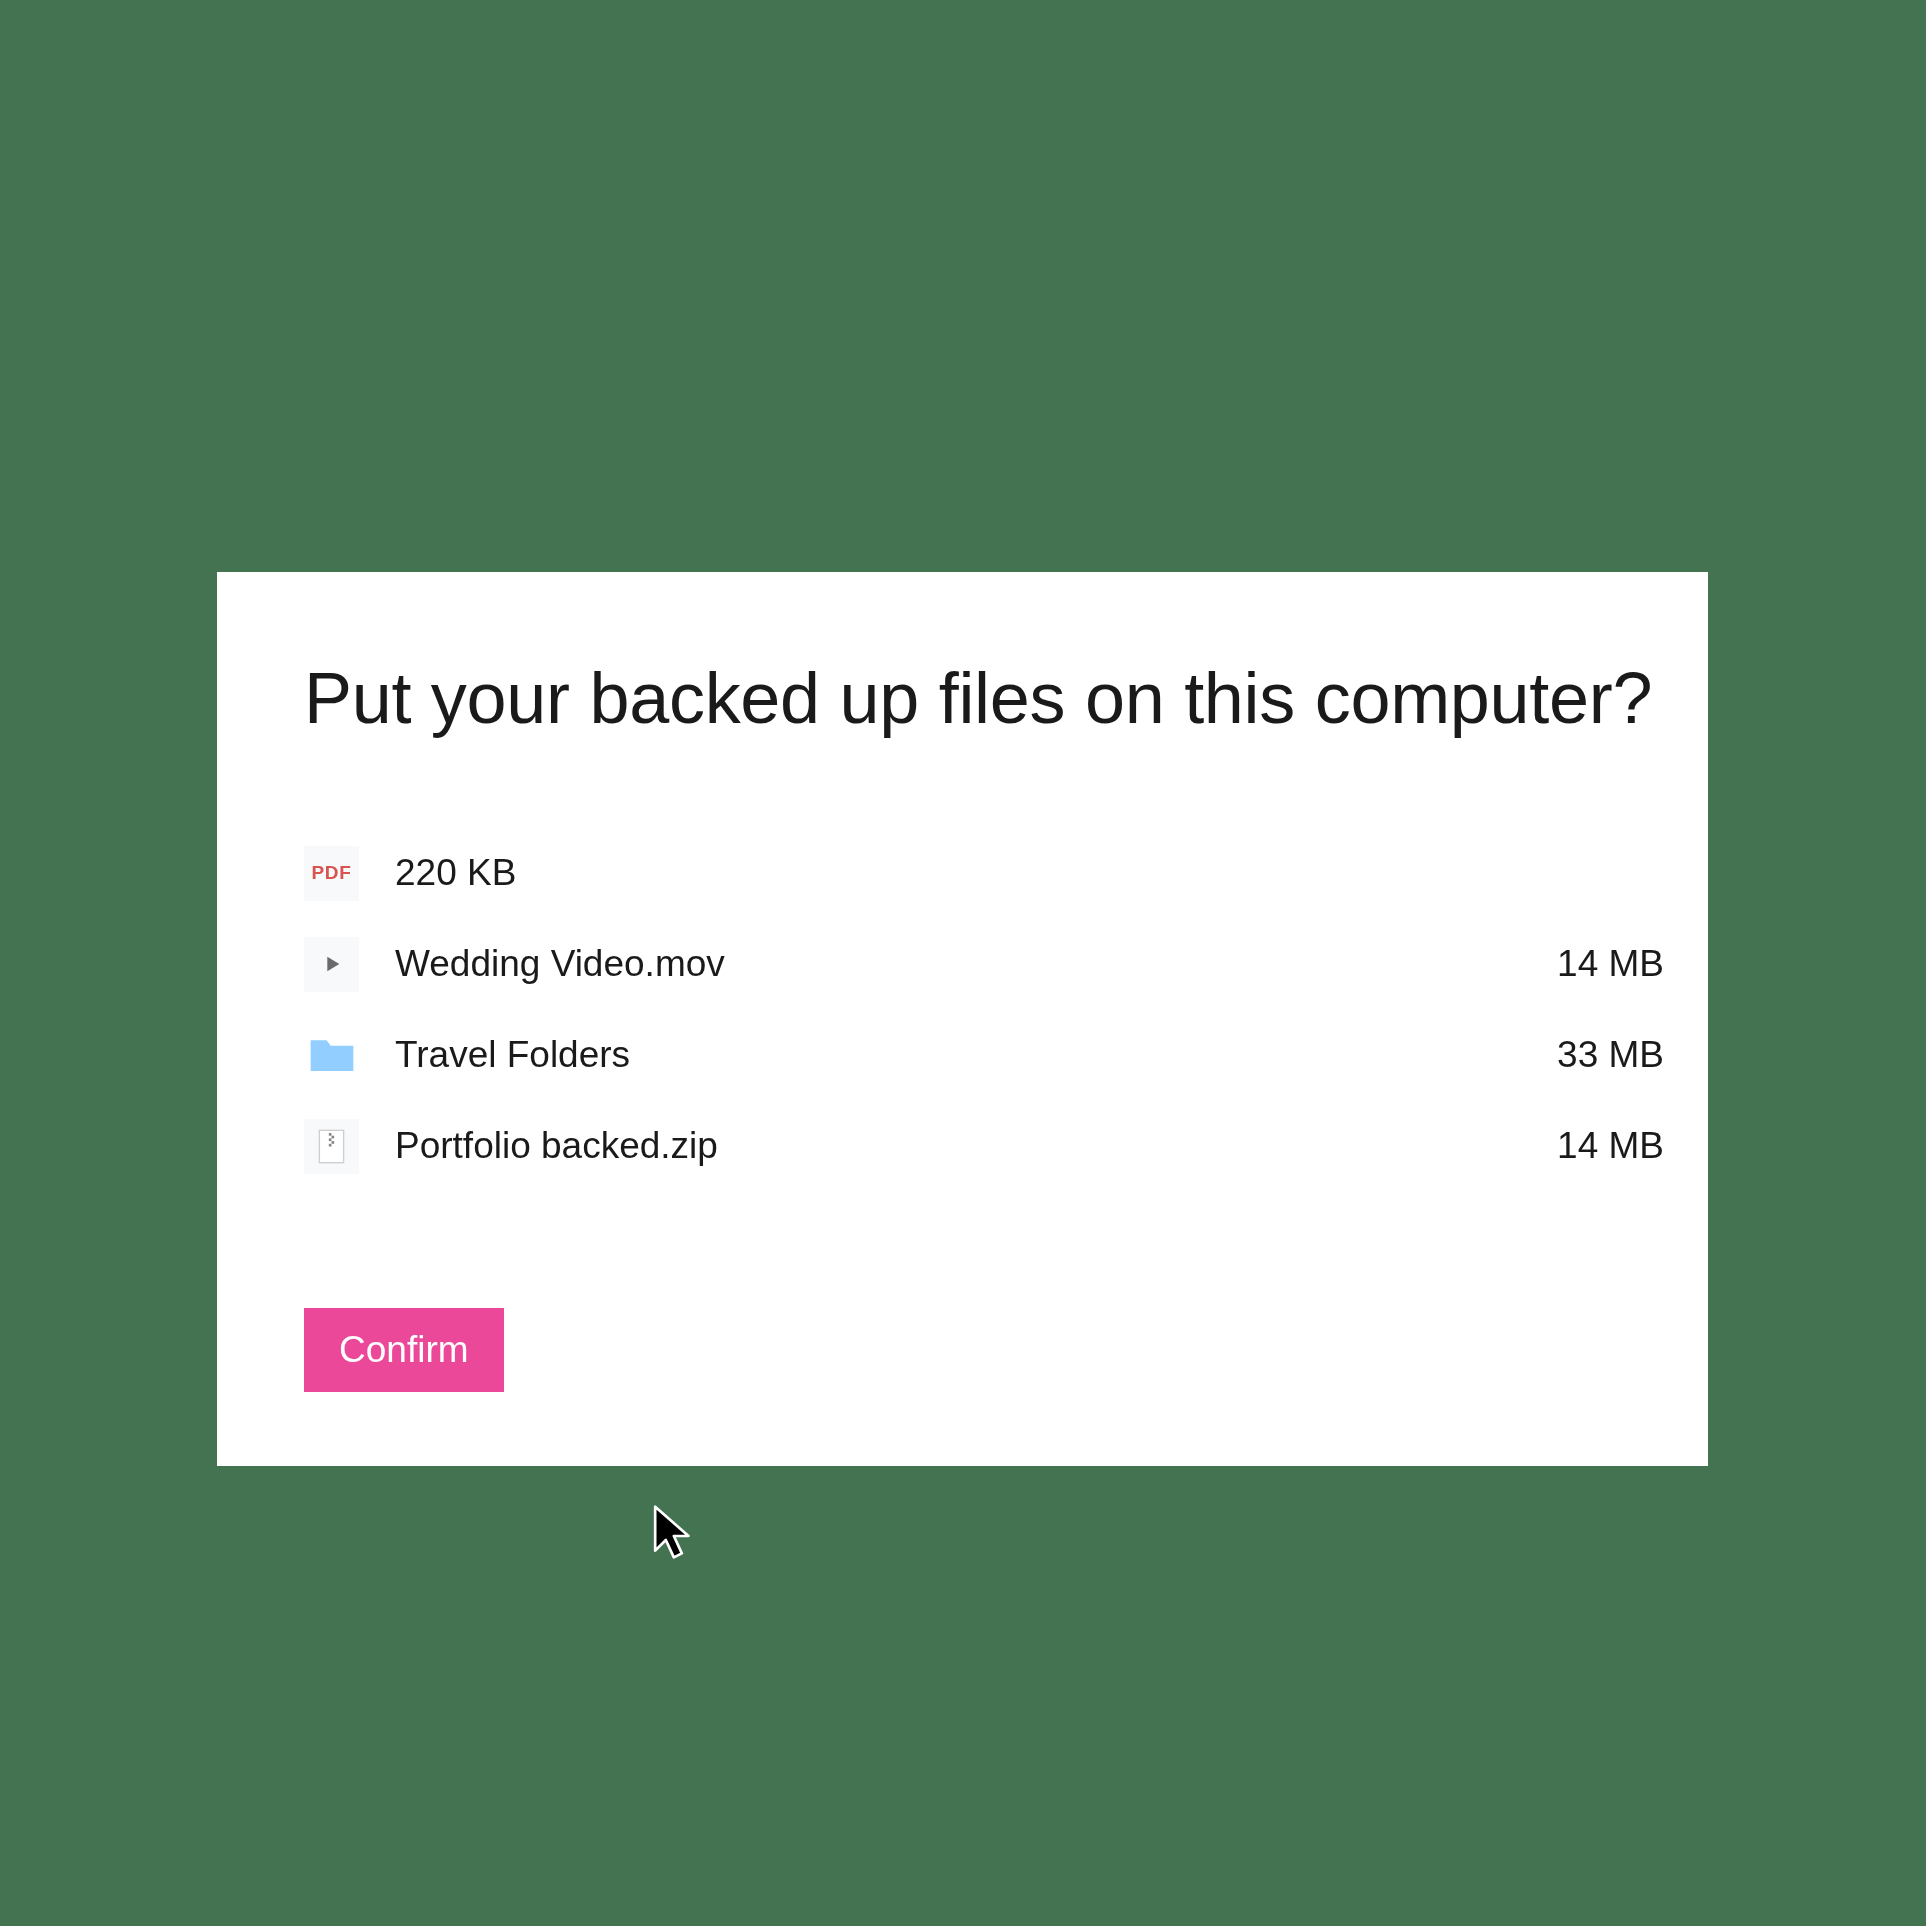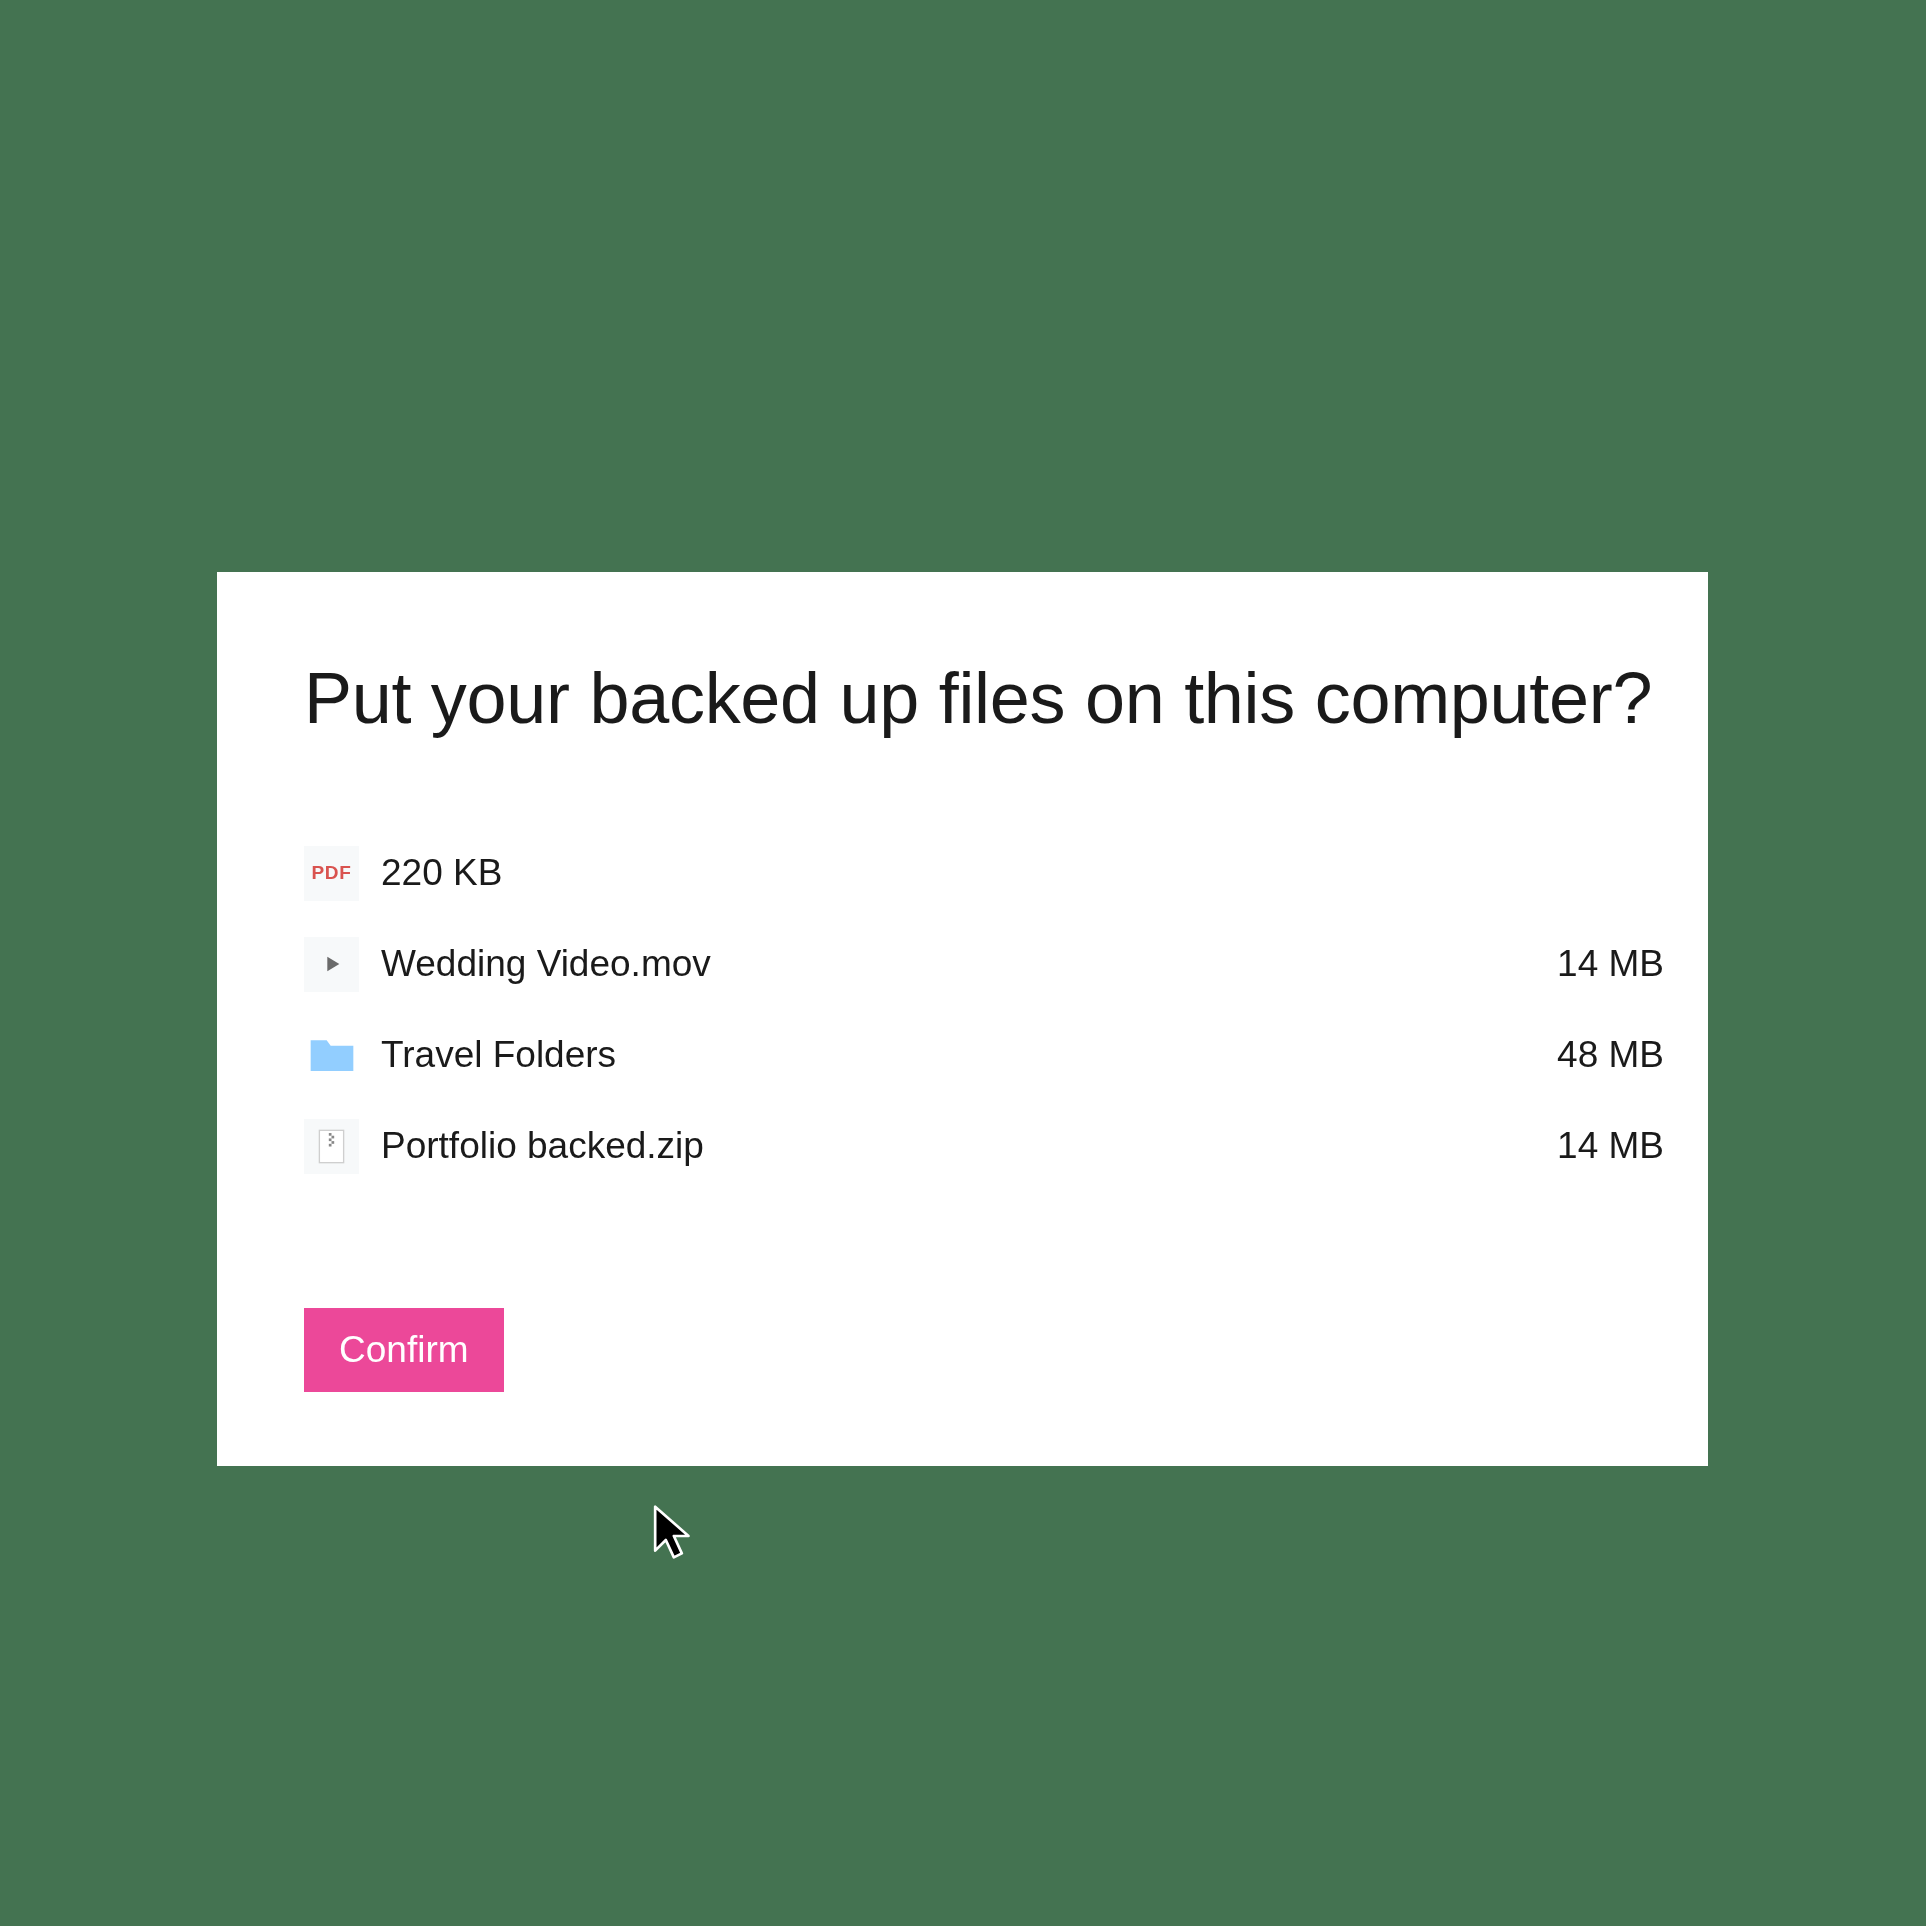--- a/index.html
+++ b/index.html
@@ -32,21 +32,21 @@
     }
     .file-list {
       display: flex;
       flex-direction: column;
       gap: 36px;
       margin-bottom: 134px;
     }
     .file-item {
       display: flex;
       align-items: center;
-      gap: 22px;
+      gap: 36px;
     }
     .file-icon {
       width: 55px;
       height: 55px;
       display: flex;
       align-items: center;
       justify-content: center;
       flex-shrink: 0;
     }
     .file-icon-pdf {
@@ -120,21 +120,21 @@
       <div class="file-size">14 MB</div>
     </div>
 
     <div class="file-item">
       <div class="file-icon file-icon-folder">
         <svg viewBox="0 0 72 60">
           <path d="M 4 8 L 28 8 L 34 16 L 68 16 L 68 54 L 4 54 Z" fill="#92ceff"></path>
         </svg>
       </div>
       <div class="file-name">Travel Folders</div>
-      <div class="file-size">48 MB</div>
+      <div class="file-size">33 MB</div>
     </div>
 
     <div class="file-item">
       <div class="file-icon file-icon-zip">
         <svg width="27" height="35" viewBox="0 0 40 52">
           <rect x="2" y="2" width="36" height="48" fill="#ffffff" stroke="#cfcfcf" stroke-width="2"></rect>
           <rect x="16" y="6" width="4" height="4" fill="#888"></rect>
           <rect x="20" y="10" width="4" height="4" fill="#888"></rect>
           <rect x="16" y="14" width="4" height="4" fill="#888"></rect>
           <rect x="20" y="18" width="4" height="4" fill="#888"></rect>

